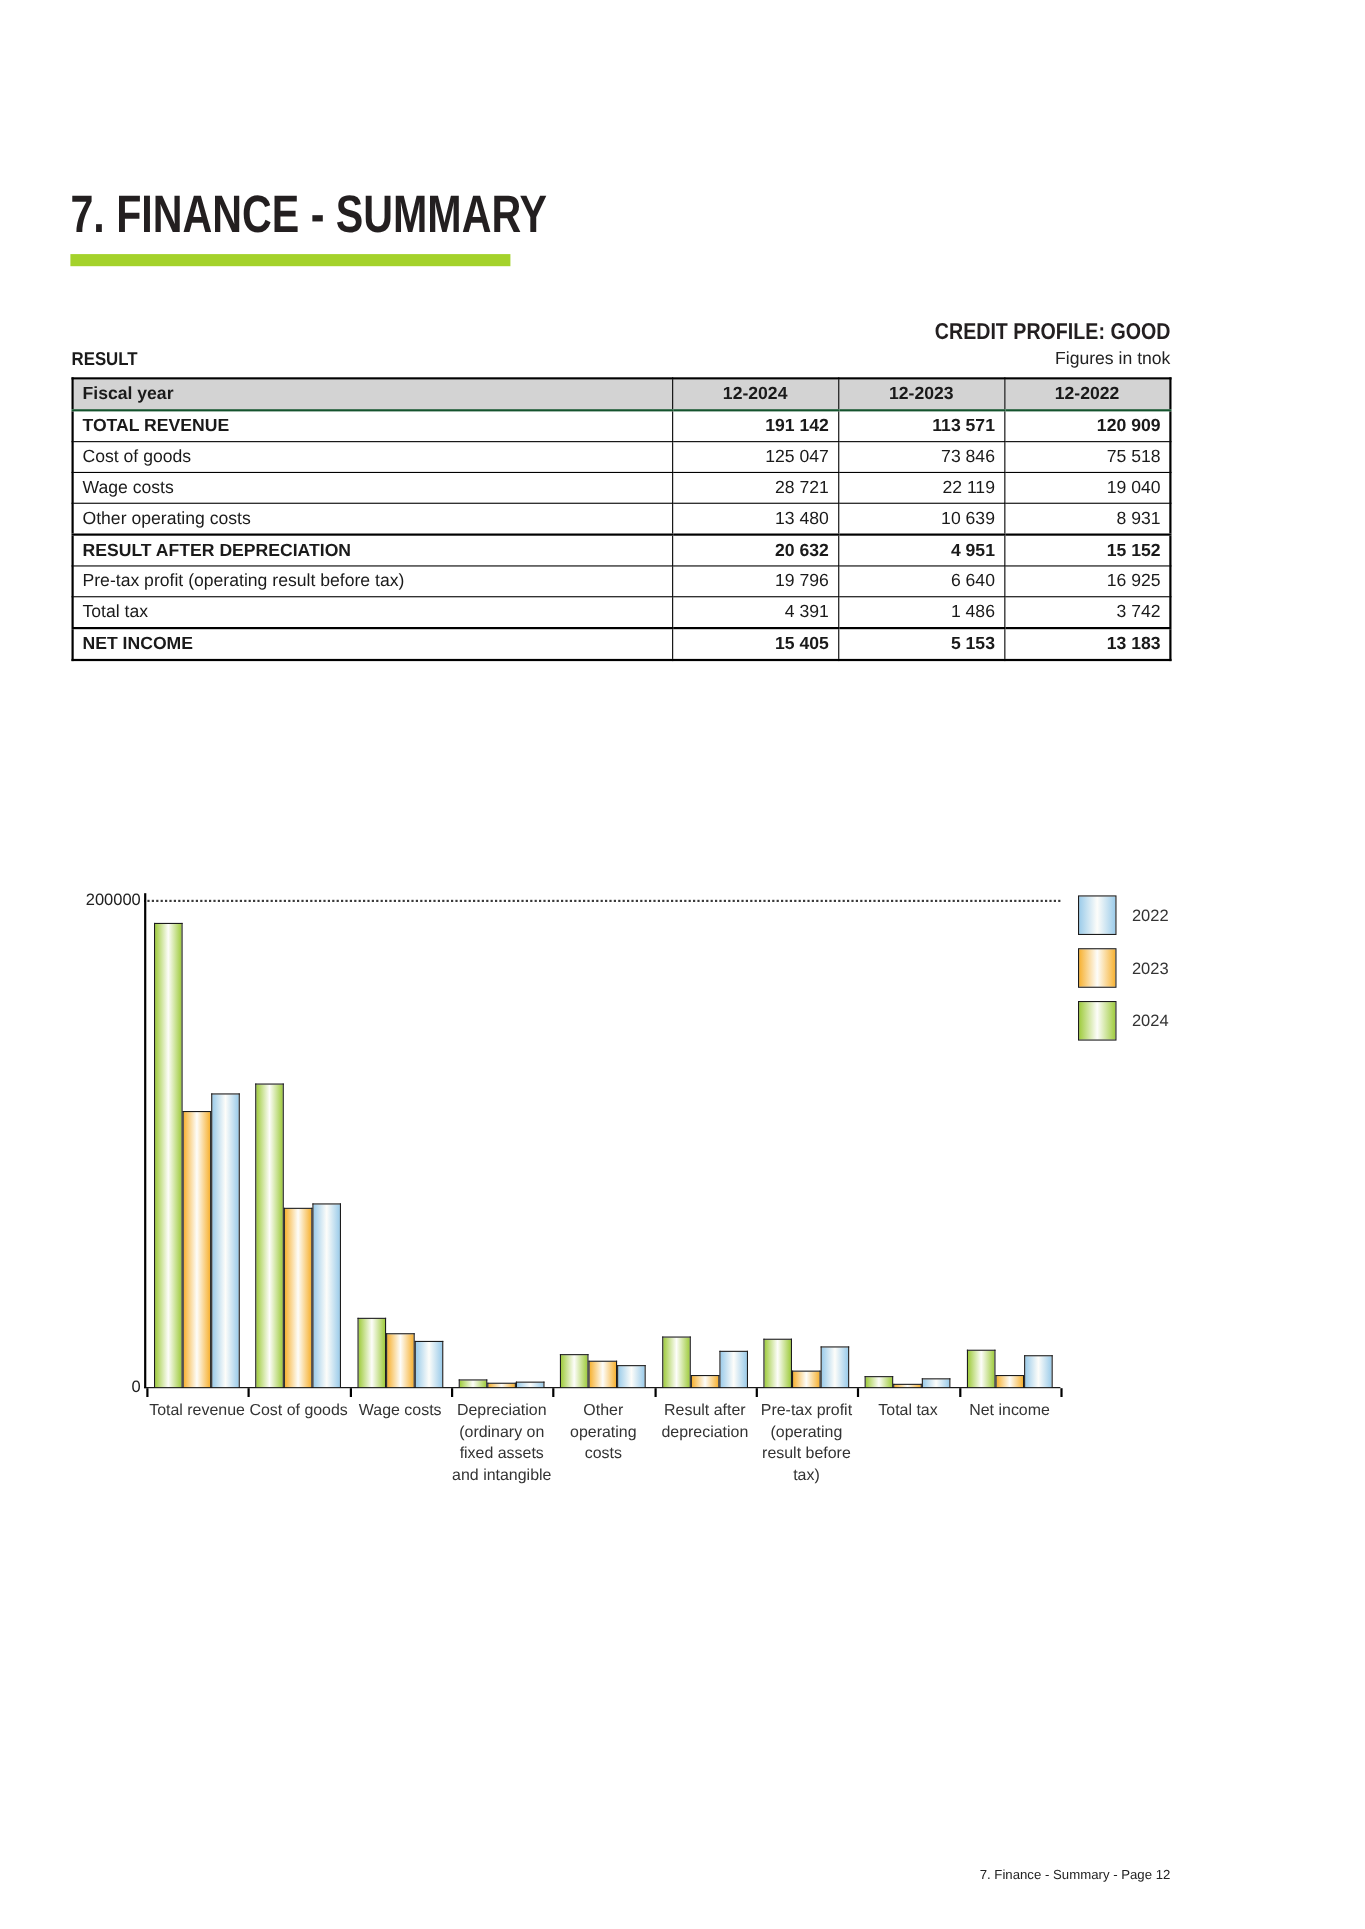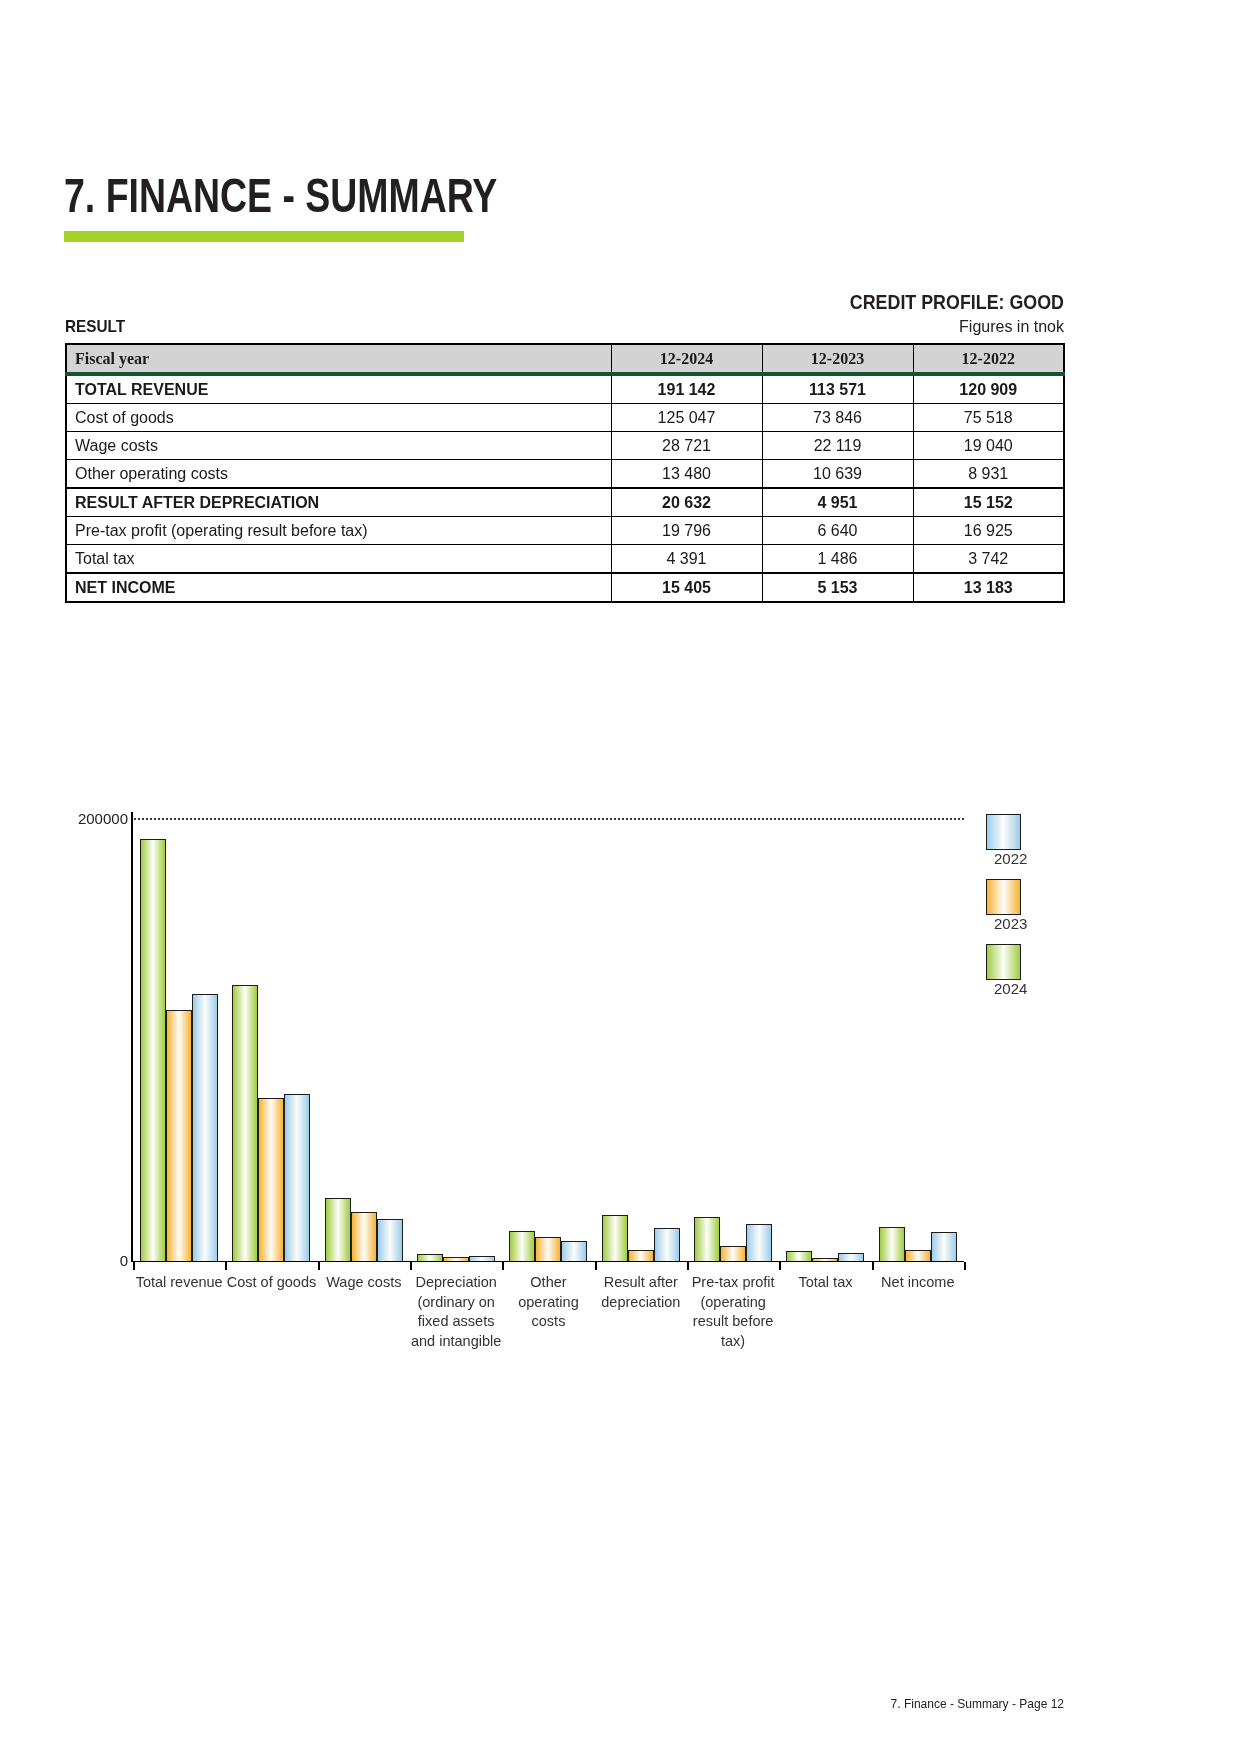--- a/index.html
+++ b/index.html
@@ -29,43 +29,43 @@
   table.fin{
     position:absolute;left:65px;top:343px;width:999px;border-collapse:collapse;
     font-size:16px;table-layout:fixed;
   }
   table.fin col.c0{width:545px;} table.fin col.cn{width:151px;}
   table.fin th,table.fin td{
     border:1px solid #000;height:25px;padding:1px 8px;line-height:1.1;
     overflow:hidden;white-space:nowrap;
   }
   table.fin{border:2px solid #000;}
-  table.fin thead th{background:var(--th-bg,#d3d3d3);text-align:left;font-weight:bold;border-bottom:4px solid #14532d;font-family:Liberation Serif, serif;}
+  table.fin thead th{background:var(--th-bg,#d3d3d3);text-align:left;font-weight:bold;border-bottom:2px solid #14532d;}
   table.fin thead th.num{text-align:center;}
-  table.fin td.num{text-align:center;}
+  table.fin td.num{text-align:right;}
   table.fin tr.bold td{font-weight:bold;border-top:2px solid #000;}
   
   .chart{position:absolute;left:0;top:785px;width:1241px;height:580px;}
   .y-label{position:absolute;left:4px;width:124px;text-align:right;font-size:15px;color:#222;}
   .y-label.top{top:25px;}
   .y-label.zero{top:467px;}
   .gridline{position:absolute;left:131px;top:33px;width:833px;height:0;border-top:2px dotted #3a3a3a;}
   .y-axis{position:absolute;left:131px;top:27px;width:2px;height:450px;background:#000;}
   .x-axis{position:absolute;left:131px;top:476px;width:833px;height:1px;background:#000;}
   .plot{position:absolute;left:133px;top:34px;width:831px;height:442px;display:flex;align-items:flex-end;}
   .group{position:relative;flex:1 1 0;height:100%;display:flex;align-items:flex-end;justify-content:center;}
   .bar{width:26px;box-sizing:border-box;border:1px solid var(--bar-border,#1c1c1c);border-bottom:none;}
   .tick{position:absolute;top:477px;width:2px;height:8px;background:#000;}
   .cat-label{
     position:absolute;top:calc(100% + 12px);left:50%;transform:translateX(-50%);
     font-size:14.5px;line-height:19.5px;color:#333;text-align:center;
   }
   .cat-label div{white-space:nowrap;}
   .legend{position:absolute;left:980px;top:29px;}
-  .legend-item{display:flex;align-items:center;margin-bottom:12px;flex-direction:column;}
+  .legend-item{display:flex;align-items:center;margin-bottom:12px;}
   .legend-swatch{width:35px;height:36px;box-sizing:border-box;border:1px solid var(--bar-border,#1c1c1c);}
   .legend-label{margin-left:14px;font-size:15px;color:#333;}
   
   .footer{position:absolute;right:177px;top:1697px;font-size:12px;color:#222;}
 </style>
 </head>
 <body>
 
 <div class="page">
 

